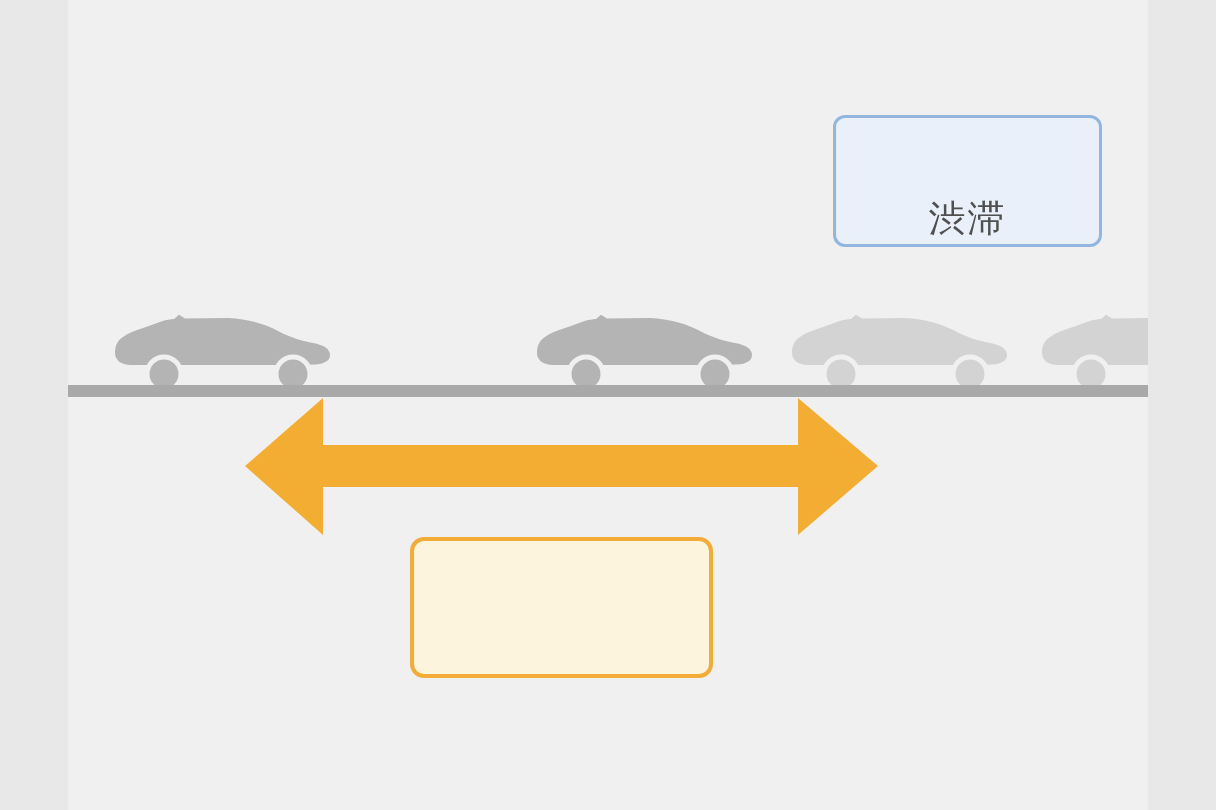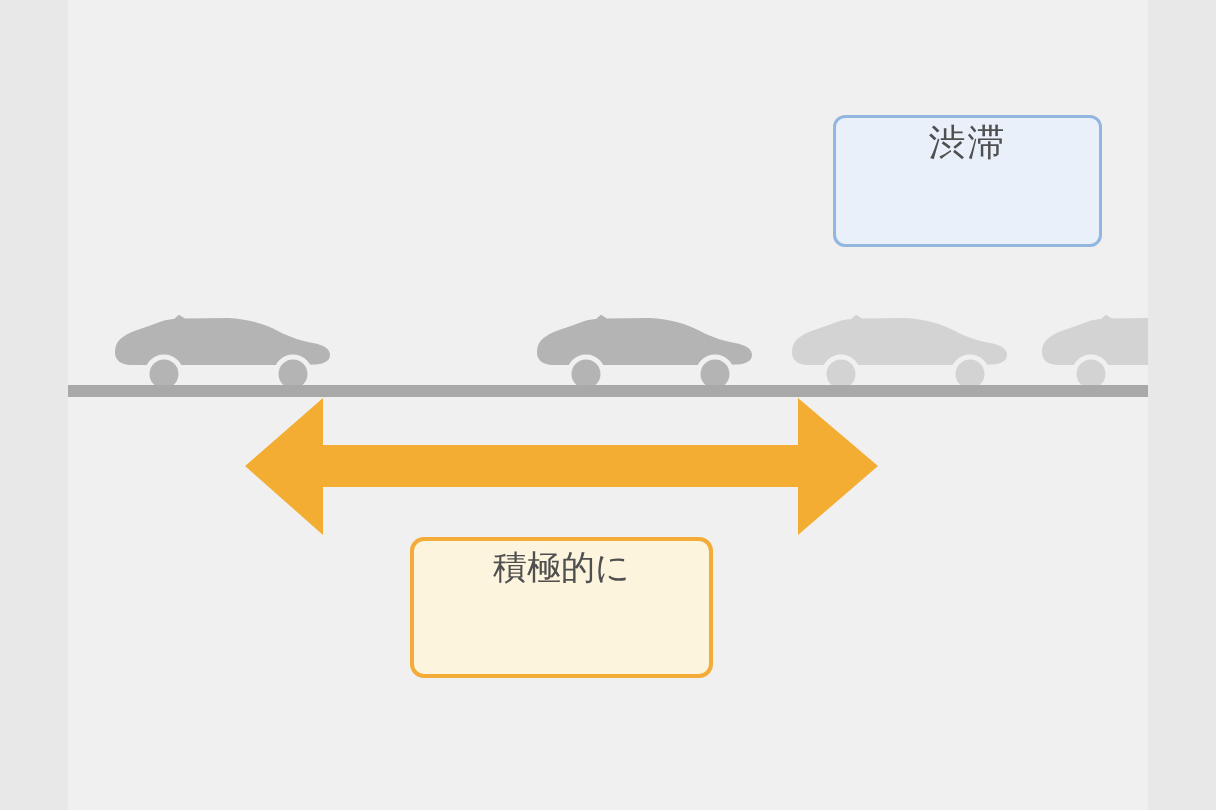--- a/index.html
+++ b/index.html
@@ -24,21 +24,21 @@
     overflow: hidden;
   }
 
   
   .label-box {
     position: absolute;
     box-sizing: border-box;
     display: flex;
     flex-direction: column;
     align-items: center;
-    justify-content: flex-start;
+    justify-content: flex-end;
     text-align: center;
     color: var(--text, #4f4f4f);
   }
   .jam-box {
     left: 765px;
     top: 115px;
     width: 269px;
     height: 132px;
     background: var(--jam-box-bg, #e9f0fa);
     border: 3.5px solid var(--jam-box-border, #92b6de);
@@ -154,17 +154,16 @@
         </svg>
     </div>
 
     <div class="road"></div>
 
     <svg class="arrow-layer" viewBox="0 0 1080 810">
       <polygon points="177,466 255,398 255,445 730,445 730,398 810,466 730,535 730,487 255,487 255,535"></polygon>
     </svg>
 
     <div class="label-box charge-box">
-      <div>積極的に</div>
     </div>
 
   </div>
 </div>
 
 </body></html>

